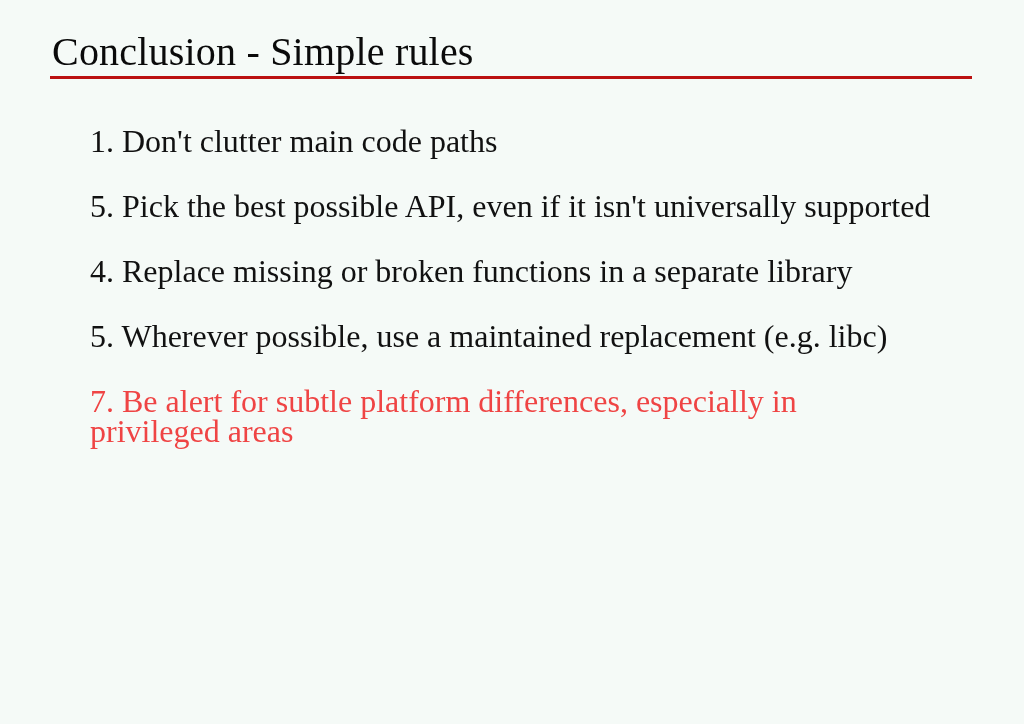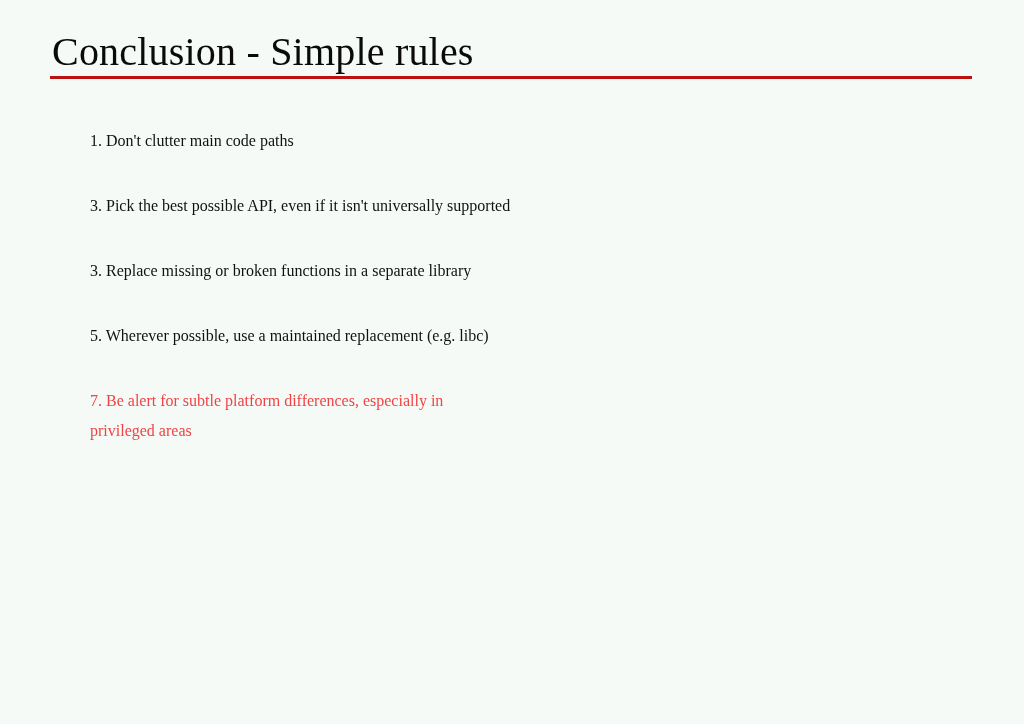--- a/index.html
+++ b/index.html
@@ -44,21 +44,21 @@
     position: absolute;
     left: 90px;
     top: 126px;
     width: 880px;
     list-style: none;
     margin: 0;
     padding: 0;
   }
   .rule-item {
     font-family: "Liberation Serif", "DejaVu Serif", serif;
-    font-size: 16px;
+    font-size: 32px;
     line-height: 30px;
     color: #111111;
     margin: 0 0 35px 0;
     text-indent: 0;
     white-space: pre-wrap;
   }
   .rule-item:last-child {
     margin-bottom: 0;
   }
   
@@ -70,20 +70,20 @@
 <body>
 
 <div id="slide" style="background: rgb(245, 250, 247);">
 
   <h1 id="slide-title" style="color: rgb(10, 10, 10);">Conclusion - Simple rules</h1>
 
   <div id="title-rule" style="background: rgb(187, 17, 17);"></div>
 
   <ol id="rules-list">
     <li class="rule-item wide-gap" style="color: rgb(17, 17, 17);">1. Don't clutter main code paths</li>
-    <li class="rule-item" style="color: rgb(17, 17, 17);">3. Pick the best possible API, even if it isn't universally supported</li>
-    <li class="rule-item" style="color: rgb(17, 17, 17);">3. Replace missing or broken functions in a separate library</li>
+    <li class="rule-item" style="color: rgb(17, 17, 17);">5. Pick the best possible API, even if it isn't universally supported</li>
+    <li class="rule-item" style="color: rgb(17, 17, 17);">4. Replace missing or broken functions in a separate library</li>
     <li class="rule-item" style="color: rgb(17, 17, 17);">5. Wherever possible, use a maintained replacement (e.g. libc)</li>
     <li class="rule-item" style="color: #ef4444;">7. Be alert for subtle platform differences, especially in
 privileged areas</li>
   </ol>
 
 </div>
 
 </body></html>

